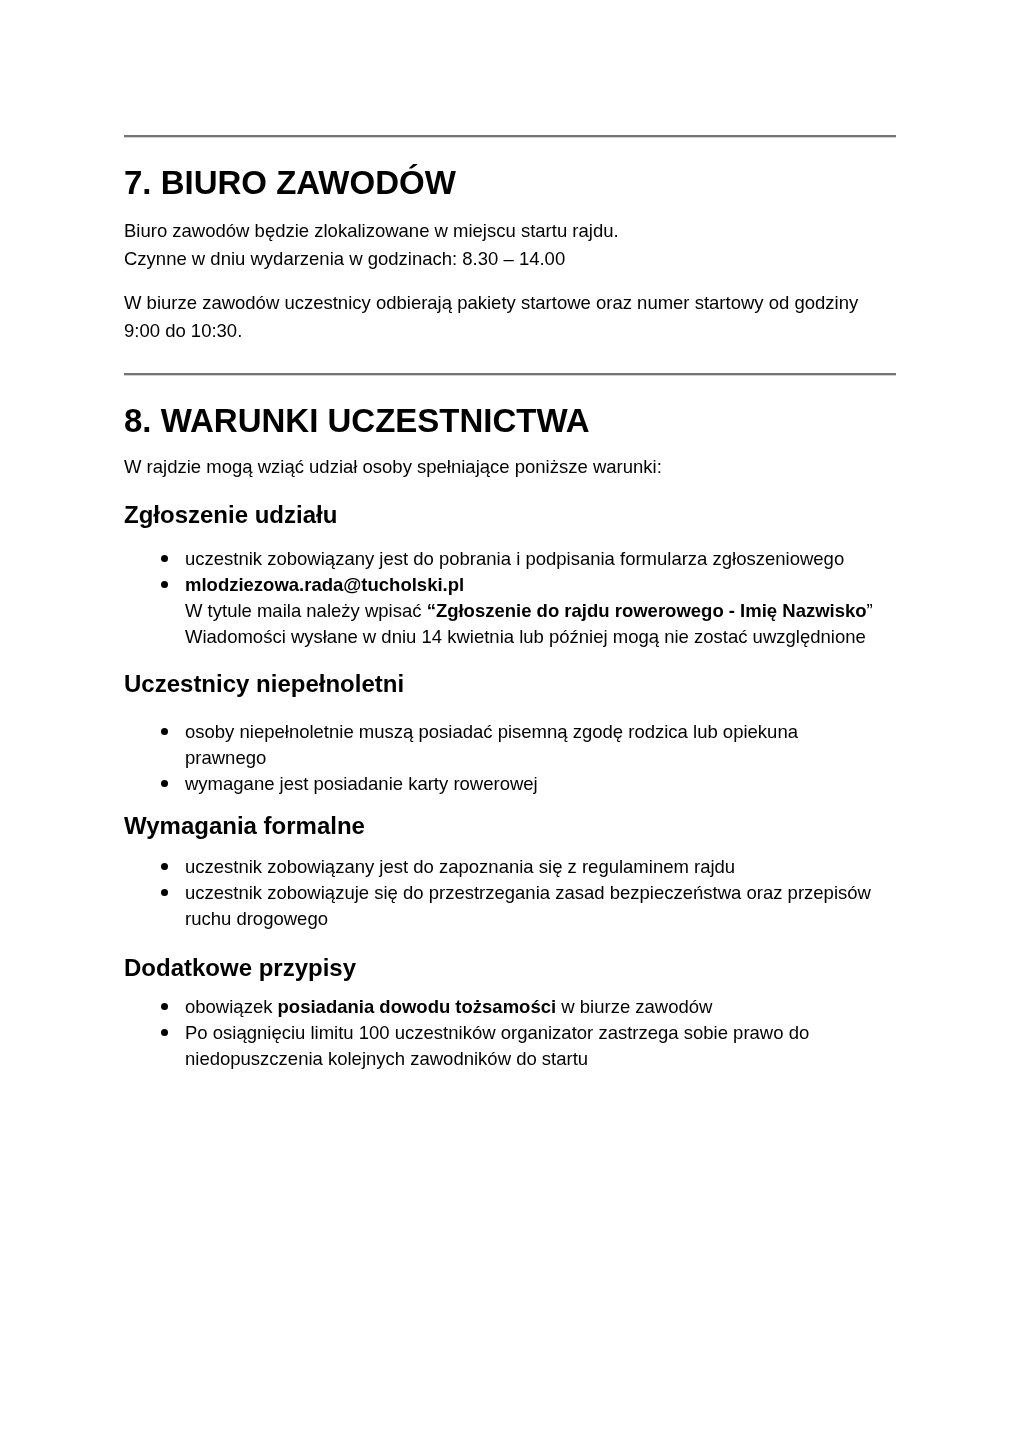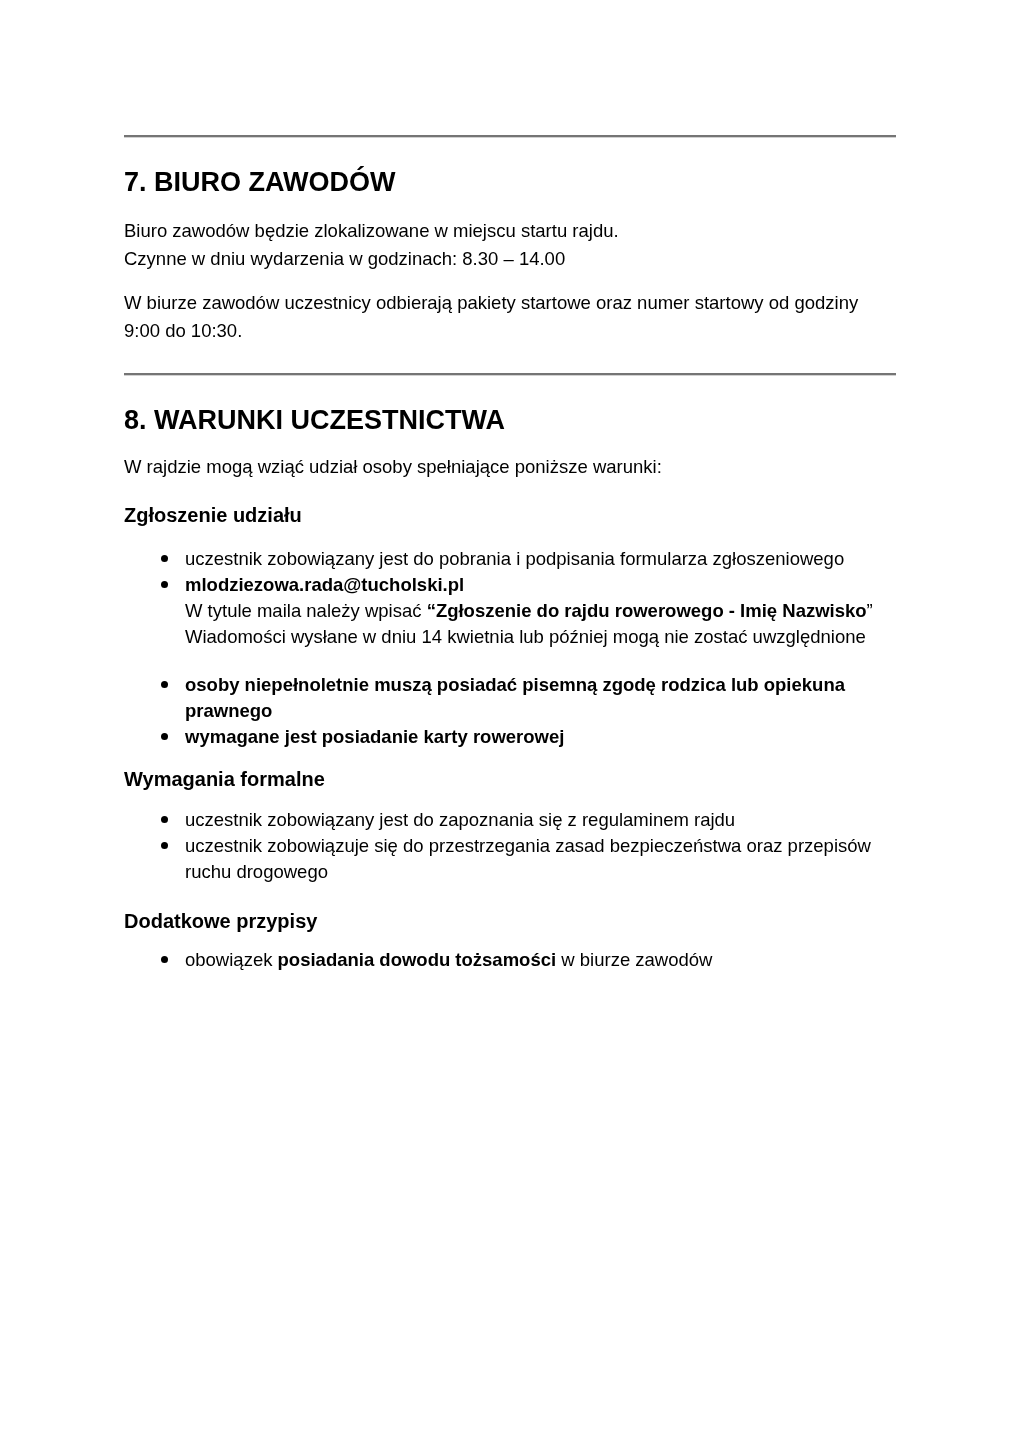--- a/index.html
+++ b/index.html
@@ -16,48 +16,48 @@
   .rule {
     border:none;
     border-top:2px solid #757575;
     box-shadow:0 1px 0 rgba(0,0,0,0.18);
     height:0;
   }
   .rule-1 { margin-top:135px; }
   .rule-2 { margin-top:28px; }
 
   h2 {
-    font-size:27px;
+    font-size:33px;
     line-height:31px;
     font-weight:700;
   }
   .h-7 { margin-top:30px; }
   .h-8 { margin-top:30px; }
 
   .para {
     white-space:pre-line;
     line-height:28px;
   }
   .p-1 { margin-top:19px; }
   .p-2 { margin-top:16px; }
   .intro { margin-top:17px; }
 
   .sub {
-    font-size:20px;
+    font-size:24px;
     line-height:26px;
     font-weight:700;
   }
   .sub-1 { margin-top:21px; }
   .sub-2 { margin-top:21px; }
   .sub-3 { margin-top:16px; }
   .sub-4 { margin-top:23px; }
 
   ul.list { list-style:none; }
   .list-1 { margin-top:18px; }
-  .list-2 { margin-top:22px;font-weight:bold; }
+  .list-2 { margin-top:22px; }
   .list-3 { margin-top:15px; }
   .list-4 { margin-top:13px; }
   ul.list > li {
     position:relative;
     padding-left:61px;
     line-height:26px;
     white-space:pre-line;
   }
   ul.list > li::before {
     content:"";
@@ -92,32 +92,35 @@
     <p class="para intro">W rajdzie mogą wziąć udział osoby spełniające poniższe warunki:</p>
 
     <h3 class="sub sub-1">Zgłoszenie udziału</h3>
     <ul class="list list-1">
       <li><span>uczestnik zobowiązany jest do pobrania i podpisania formularza zgłoszeniowego</span></li>
       <li><b>mlodziezowa.rada@tucholski.pl</b><span>
 W tytule maila należy wpisać </span><b>“Zgłoszenie do rajdu rowerowego - Imię Nazwisko</b><span>”
 Wiadomości wysłane w dniu 14 kwietnia lub później mogą nie zostać uwzględnione</span></li>
     </ul>
 
+    <h3 class="sub sub-2">Uczestnicy niepełnoletni</h3>
     <ul class="list list-2">
       <li><span>osoby niepełnoletnie muszą posiadać pisemną zgodę rodzica lub opiekuna
 prawnego</span></li>
       <li><span>wymagane jest posiadanie karty rowerowej</span></li>
     </ul>
 
     <h3 class="sub sub-3">Wymagania formalne</h3>
     <ul class="list list-3">
       <li><span>uczestnik zobowiązany jest do zapoznania się z regulaminem rajdu</span></li>
       <li><span>uczestnik zobowiązuje się do przestrzegania zasad bezpieczeństwa oraz przepisów
 ruchu drogowego</span></li>
     </ul>
 
     <h3 class="sub sub-4">Dodatkowe przypisy</h3>
     <ul class="list list-4">
       <li><span>obowiązek </span><b>posiadania dowodu tożsamości</b><span> w biurze zawodów</span></li>
+      <li><span>Po osiągnięciu limitu 100 uczestników organizator zastrzega sobie prawo do
+niedopuszczenia kolejnych zawodników do startu</span></li>
     </ul>
   </section>
 
 </div>
 
 </body></html>

